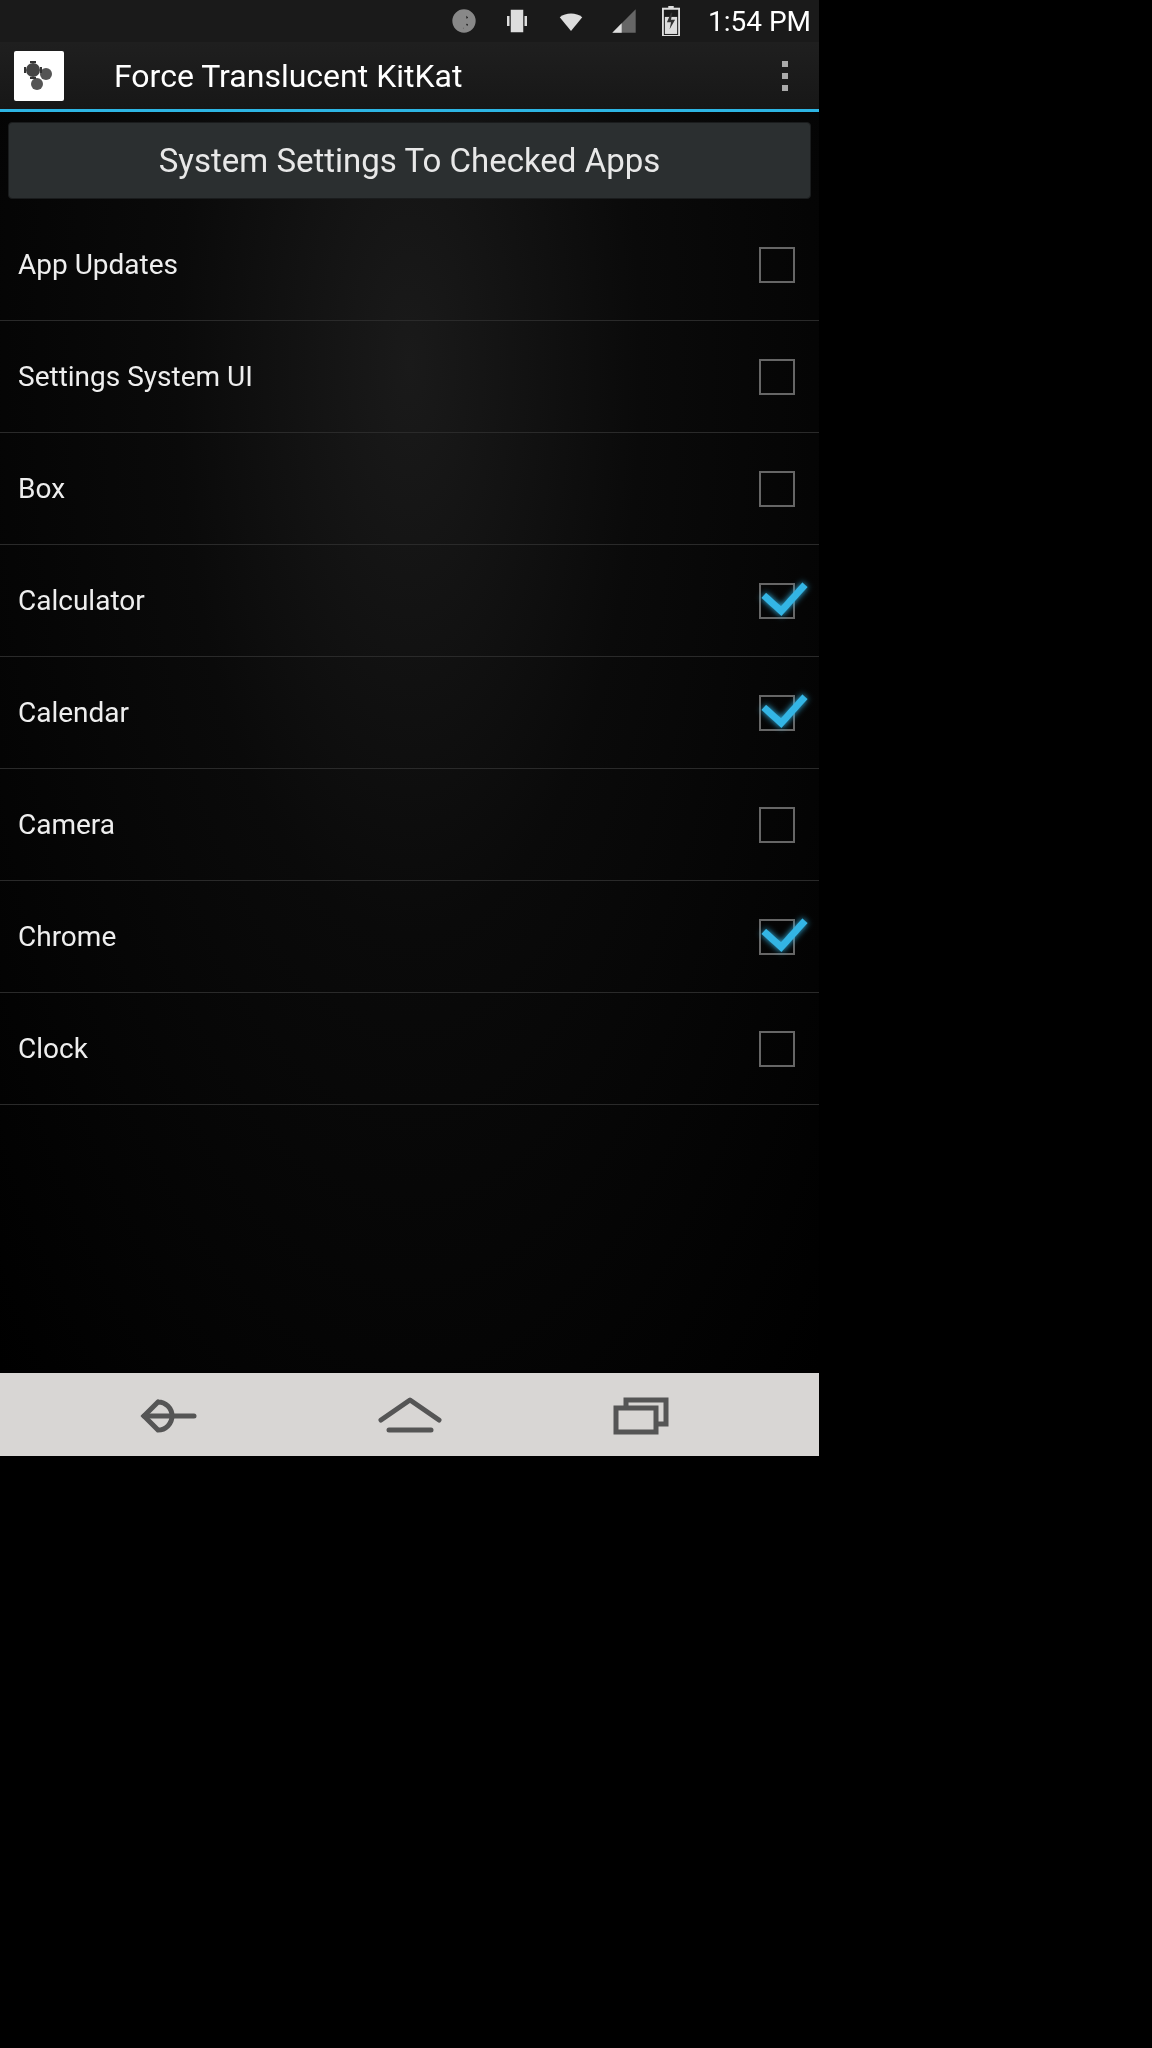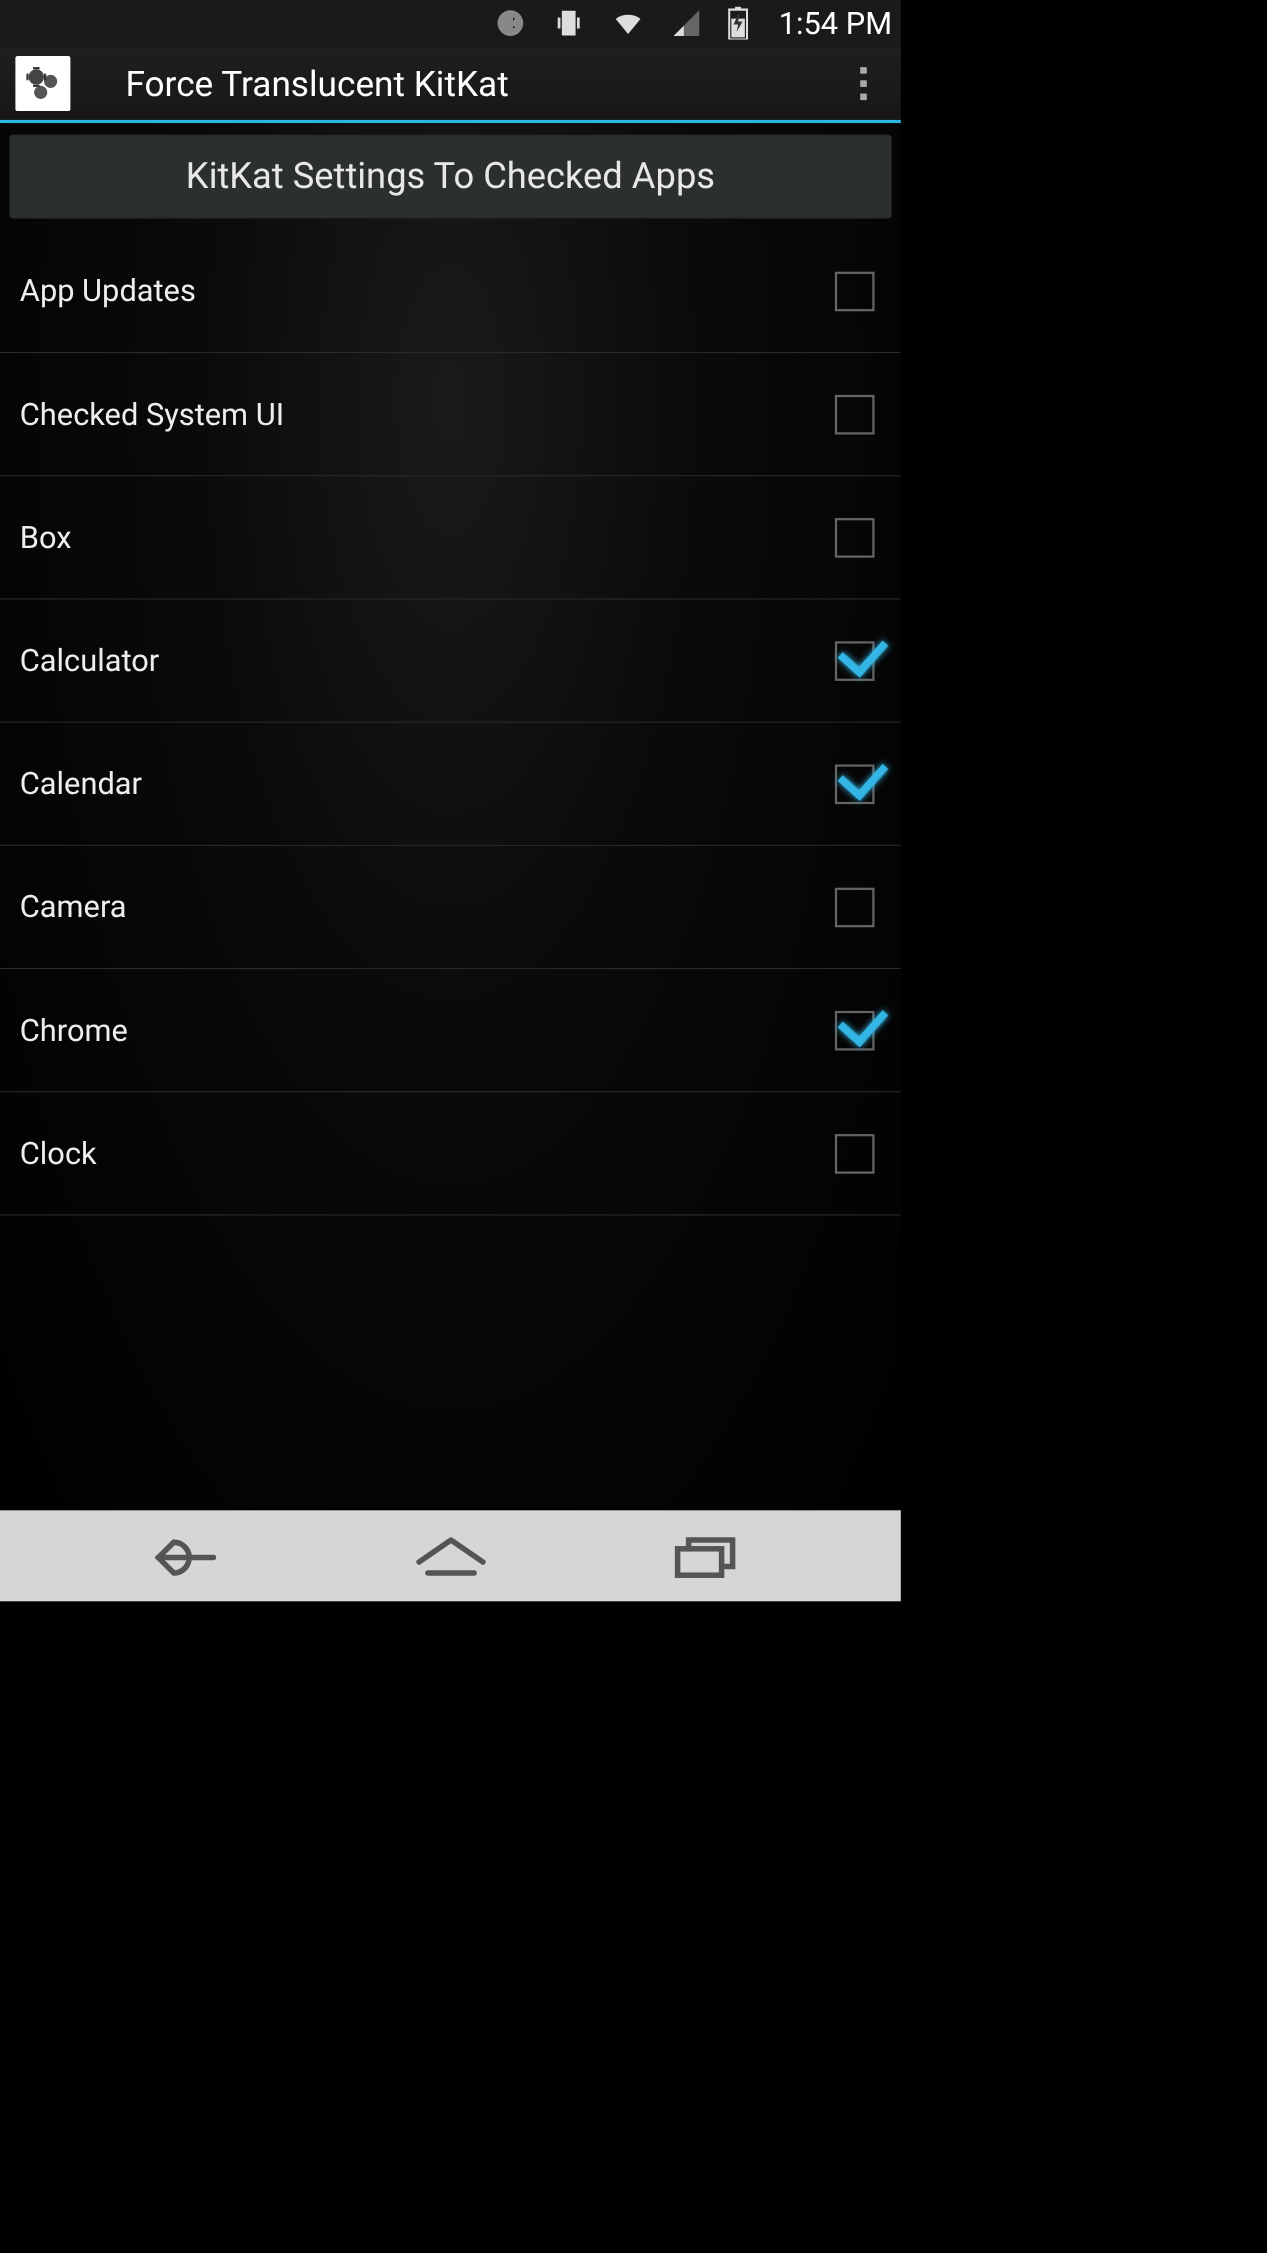--- a/index.html
+++ b/index.html
@@ -201,28 +201,28 @@
   </div>
   <div class="app-title">Force Translucent KitKat</div>
   <div class="overflow-menu">
     <div class="overflow-dot"></div>
     <div class="overflow-dot"></div>
     <div class="overflow-dot"></div>
   </div>
 </div>
 
 <div class="content">
-  <div class="apply-button">KitKat Settings To Checked Apps</div>
+  <div class="apply-button">System Settings To Checked Apps</div>
   <ul class="app-list" id="app-list">
       <li class="app-item">
         <span class="app-name">App Updates</span>
         <span class="checkbox"></span>
       </li>
       <li class="app-item">
-        <span class="app-name">Checked System UI</span>
+        <span class="app-name">Settings System UI</span>
         <span class="checkbox"></span>
       </li>
       <li class="app-item">
         <span class="app-name">Box</span>
         <span class="checkbox"></span>
       </li>
       <li class="app-item">
         <span class="app-name">Calculator</span>
         <span class="checkbox checked"></span>
       </li>

